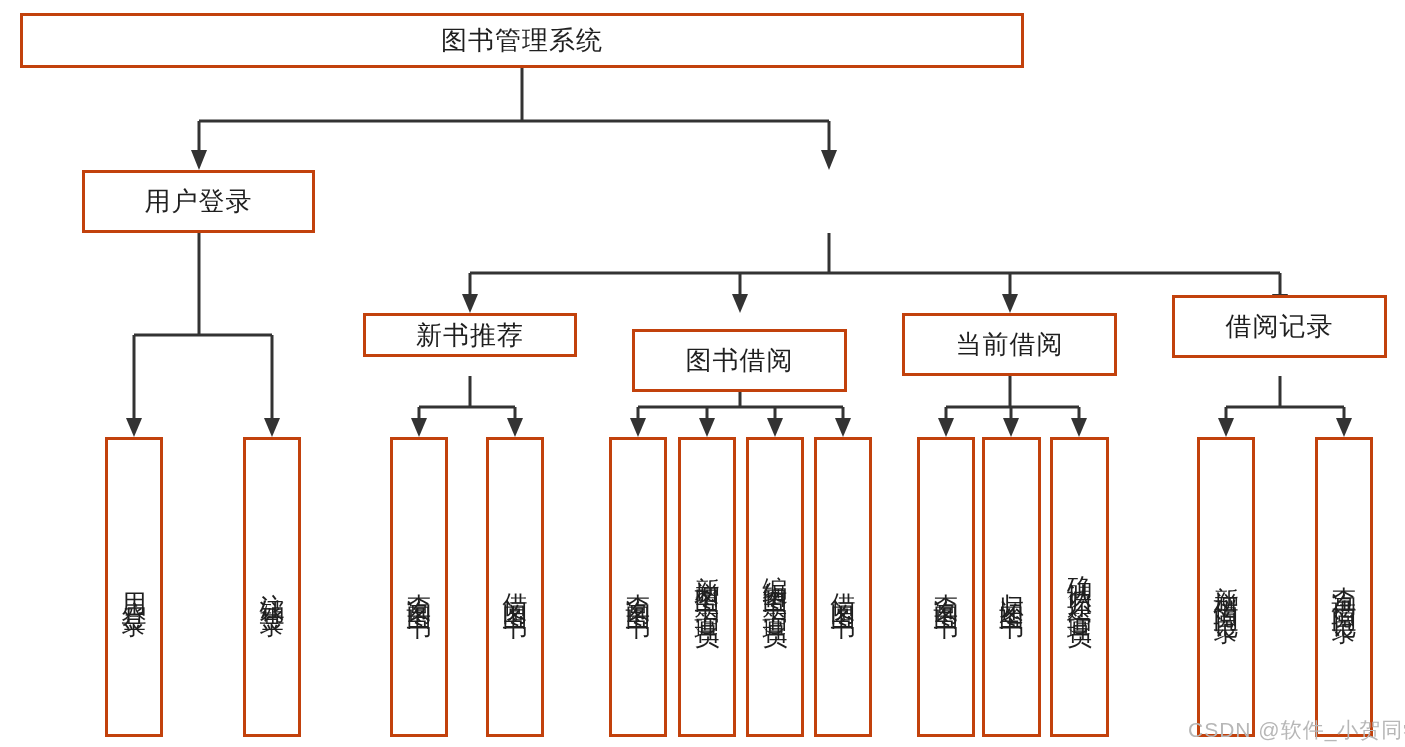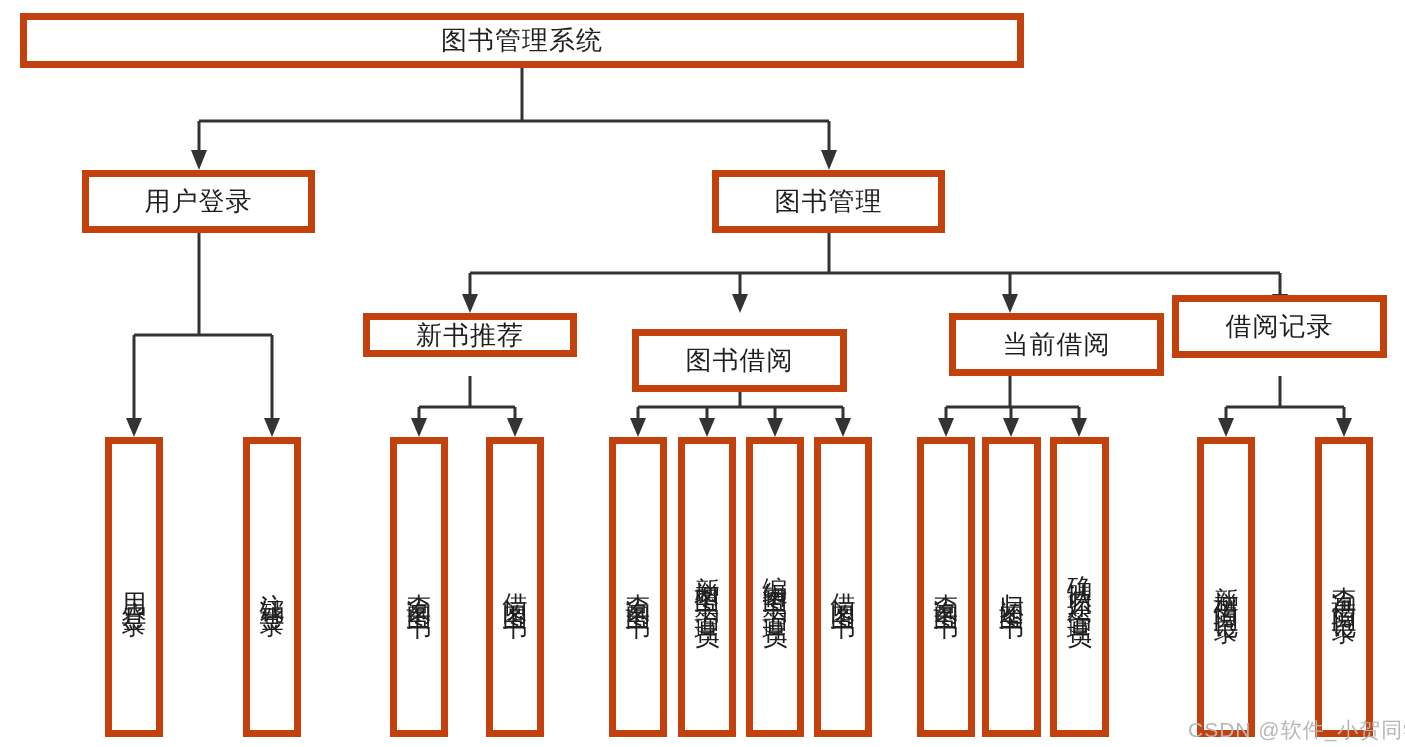--- a/index.html
+++ b/index.html
@@ -21,21 +21,21 @@
     top: 0;
     width: 1405px;
     height: 747px;
     z-index: 1;
     pointer-events: none;
   }
   .box {
     position: absolute;
     box-sizing: border-box;
     background: #ffffff;
-    border: 7px solid #c2410c;
+    border: 3px solid #c2410c;
     display: flex;
     align-items: center;
     justify-content: center;
     color: #1f1f1f;
     z-index: 2;
   }
   .hlabel {
     font-size: 26px;
     letter-spacing: 1px;
     white-space: nowrap;
@@ -49,21 +49,21 @@
     letter-spacing: 7px;
     line-height: 1;
     white-space: nowrap;
   }
   
   .n-root { left: 20px;   top: 13px;  width: 1004px; height: 55px; }
   .n-l2a  { left: 82px;   top: 170px; width: 233px;  height: 63px; }
   .n-l2b  { left: 712px;  top: 170px; width: 233px;  height: 63px; }
   .n-l3a  { left: 363px;  top: 313px; width: 214px;  height: 44px; }
   .n-l3b  { left: 632px;  top: 329px; width: 215px;  height: 63px; }
-  .n-l3c  { left: 902px;  top: 313px; width: 215px;  height: 63px; margin-left: 47px; }
+  .n-l3c  { left: 902px;  top: 313px; width: 215px;  height: 63px; }
   .n-l3d  { left: 1172px; top: 295px; width: 215px;  height: 63px; }
   .lf     { top: 437px; width: 58px; height: 300px; }
   .lf1  { left: 105px;  }
   .lf2  { left: 243px;  }
   .lf3  { left: 390px;  }
   .lf4  { left: 486px;  }
   .lf5  { left: 609px;  }
   .lf6  { left: 678px;  }
   .lf7  { left: 746px;  }
   .lf8  { left: 814px;  }
@@ -157,23 +157,20 @@
     </g>
   </svg>
 
   <div class="box n-root">
     <span class="hlabel">图书管理系统</span>
   </div>
 
   <div class="box n-l2a">
     <span class="hlabel">用户登录</span>
   </div>
-  <div class="box n-l2b">
-    <span class="hlabel">图书管理</span>
-  </div>
 
   <div class="box n-l3a">
     <span class="hlabel">新书推荐</span>
   </div>
   <div class="box n-l3b">
     <span class="hlabel">图书借阅</span>
   </div>
   <div class="box n-l3c">
     <span class="hlabel">当前借阅</span>
   </div>

